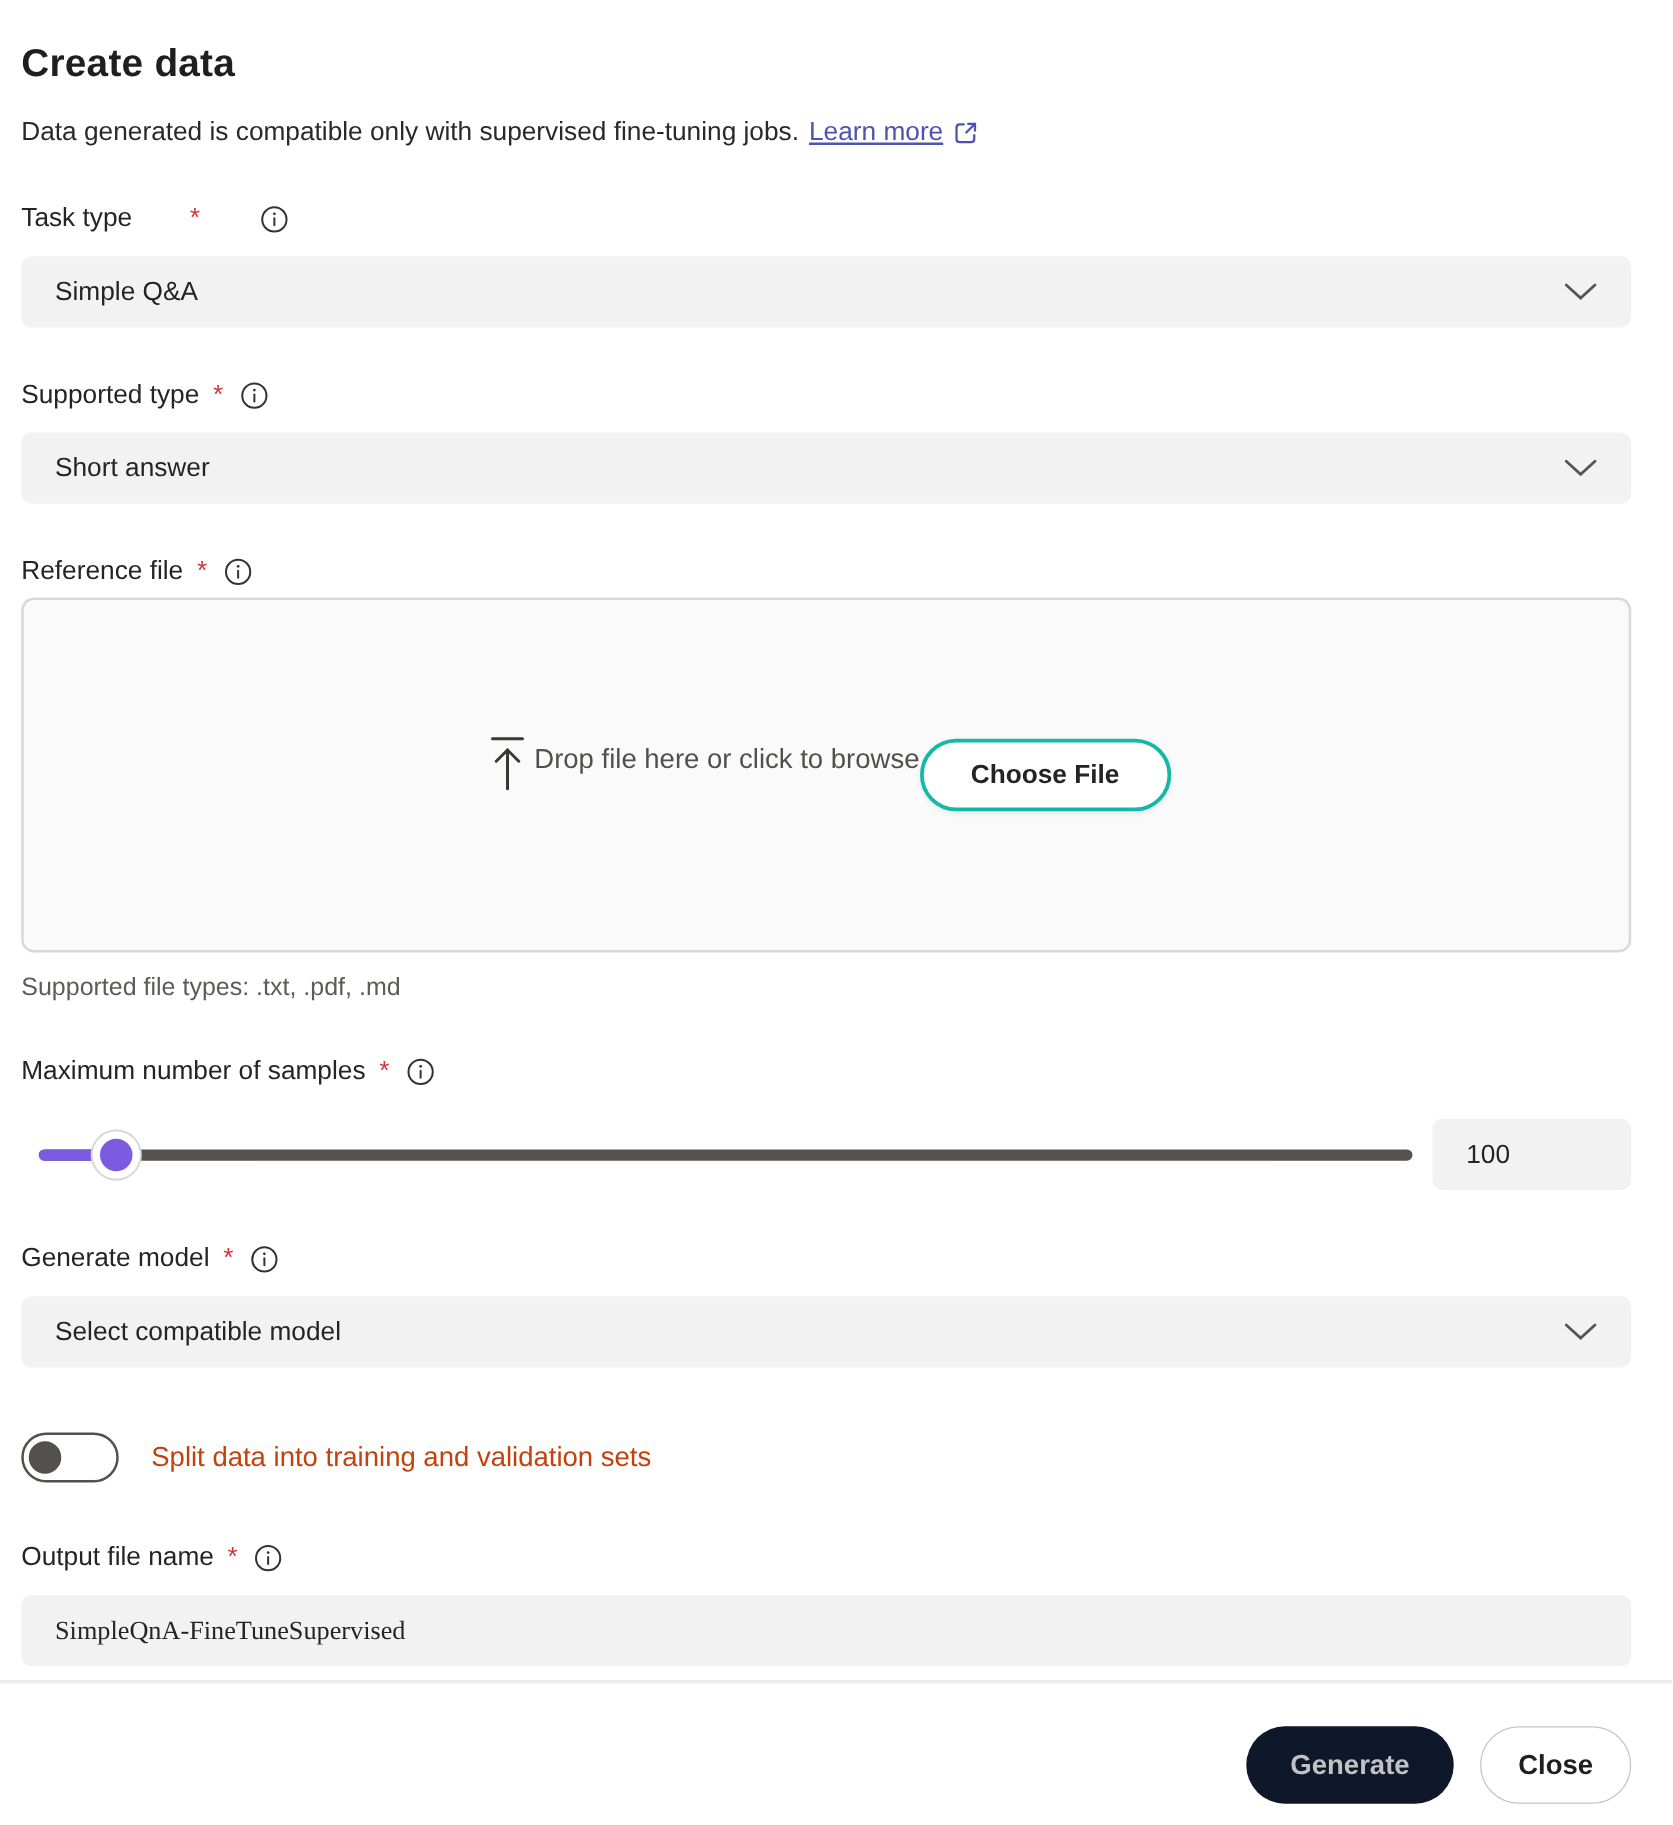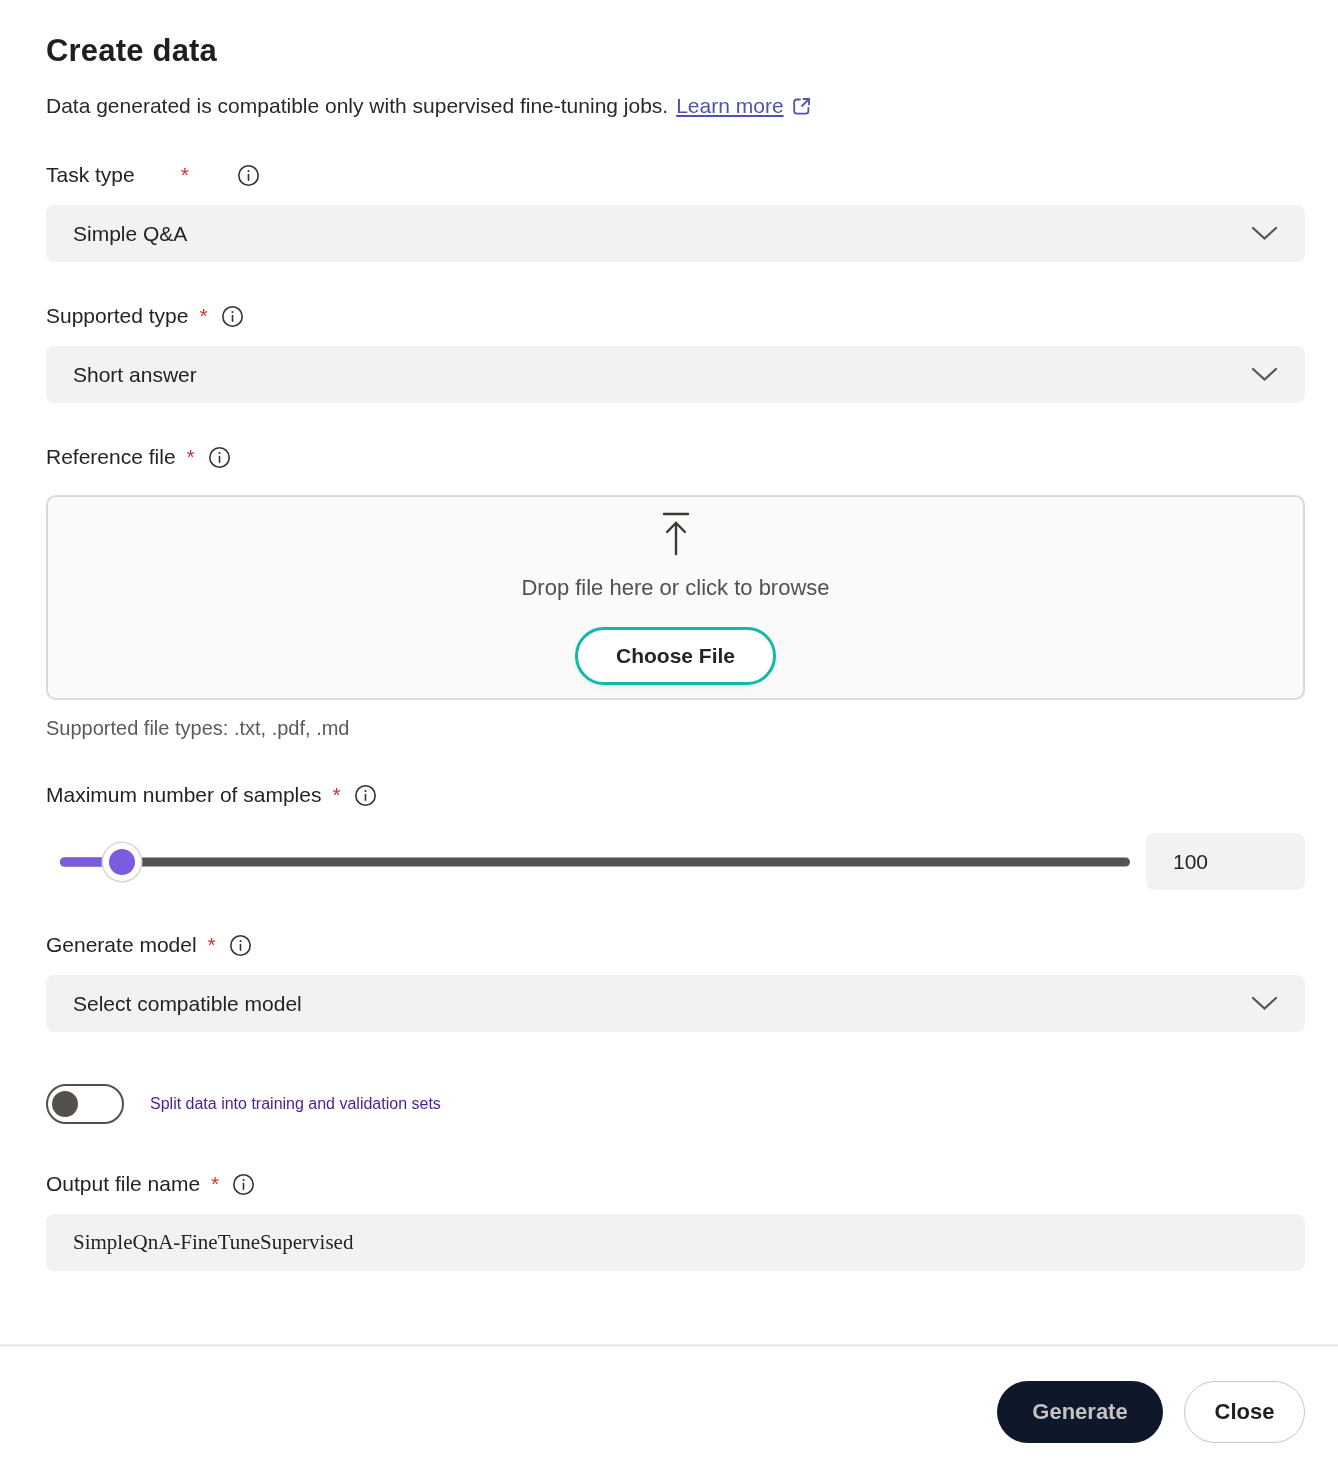--- a/index.html
+++ b/index.html
@@ -1,19 +1,19 @@
 <!DOCTYPE html>
 <html><head>
 <meta charset="utf-8">
 <style>
   * { margin: 0; padding: 0; box-sizing: border-box; }
   html, body { width: 1338px; height: 1460px; background: #ffffff; overflow: hidden; }
   body { font-family: "Liberation Sans", "DejaVu Sans", sans-serif; color: #242424; }
 
-  .panel { padding: 33px 33px 0 46px; position: relative; height: 100%; }
+  .panel { padding: 33px 33px 0 17px; position: relative; height: 100%; }
 
   .page-title { font-size: 31px; font-weight: 700; letter-spacing: 0.2px; color: #1f1f1f; }
 
   .desc { margin-top: 25px; font-size: 21px; color: #292929; display: flex; align-items: center; }
   .desc a { color: #4f52b2; text-decoration: underline; margin-left: 8px; cursor: pointer; }
   .ext-icon { margin-left: 7px; display: inline-flex; }
 
   .label-row { display: flex; align-items: center; gap: 9px; font-size: 21px; color: #242424; }
   .req { color: #d13438; font-size: 21px; margin-left: 2px; }
   .info-icon { width: 23px; height: 23px; display: inline-flex; margin-left: 4px; cursor: pointer; }
@@ -24,23 +24,23 @@
 
   .select-box {
     margin-top: 18px; height: 57px; background: #f2f2f2; border-radius: 8px;
     display: flex; align-items: center; justify-content: space-between;
     padding: 0 27px; cursor: pointer;
   }
   .select-box .value { font-size: 21px; color: #242424; }
   .chevron { display: inline-flex; }
 
   .dropzone {
-    margin-top: 26px; height: 205px; background: #fafafa;
+    margin-top: 9px; height: 284px; background: #fafafa;
     border: 2px solid #d9d9d9; border-radius: 10px;
-    display: flex; flex-direction: column; align-items: center; justify-content: center;
+    display: flex; flex-direction: row; align-items: center; justify-content: center;
     cursor: pointer;
   }
   .upload-icon { margin-bottom: 14px; }
   .drop-text { font-size: 22px; color: #50504e; margin-bottom: 26px; }
   .choose-btn {
     background: #ffffff; border: 3px solid #14b8a6; border-radius: 30px;
     padding: 0 38px; height: 58px; font-size: 21px; font-weight: 700; color: #242424;
     box-shadow: 0 2px 5px rgba(0,0,0,0.07); cursor: pointer;
     font-family: "Liberation Sans", "DejaVu Sans", sans-serif;
   }
@@ -68,21 +68,21 @@
 
   .toggle-row { margin-top: 52px; display: flex; align-items: center; gap: 26px; }
   .toggle {
     width: 78px; height: 40px; border: 2.5px solid #53504d; border-radius: 22px;
     background: #ffffff; position: relative; cursor: pointer; flex-shrink: 0;
   }
   .toggle .knob {
     position: absolute; left: 4px; top: 50%; transform: translateY(-50%);
     width: 26px; height: 26px; border-radius: 50%; background: #53504d;
   }
-  .toggle-label { font-size: 16px; color: #4c1d95; }
+  .toggle-label { font-size: 22px; color: #c2410c; }
 
   .mt-output { margin-top: 48px; }
   .text-input {
     margin-top: 18px; width: 100%; height: 57px; background: #f2f2f2; border: none;
     border-radius: 8px; padding: 0 27px; font-size: 21px; color: #242424;
     font-family: Liberation Serif, serif; outline: none;
   }
 
   .footer-divider { position: absolute; left: 0; right: 0; top: 1344px; height: 3px; background: #ededed; }
   .footer { position: absolute; right: 33px; top: 1381px; display: flex; gap: 21px; }

